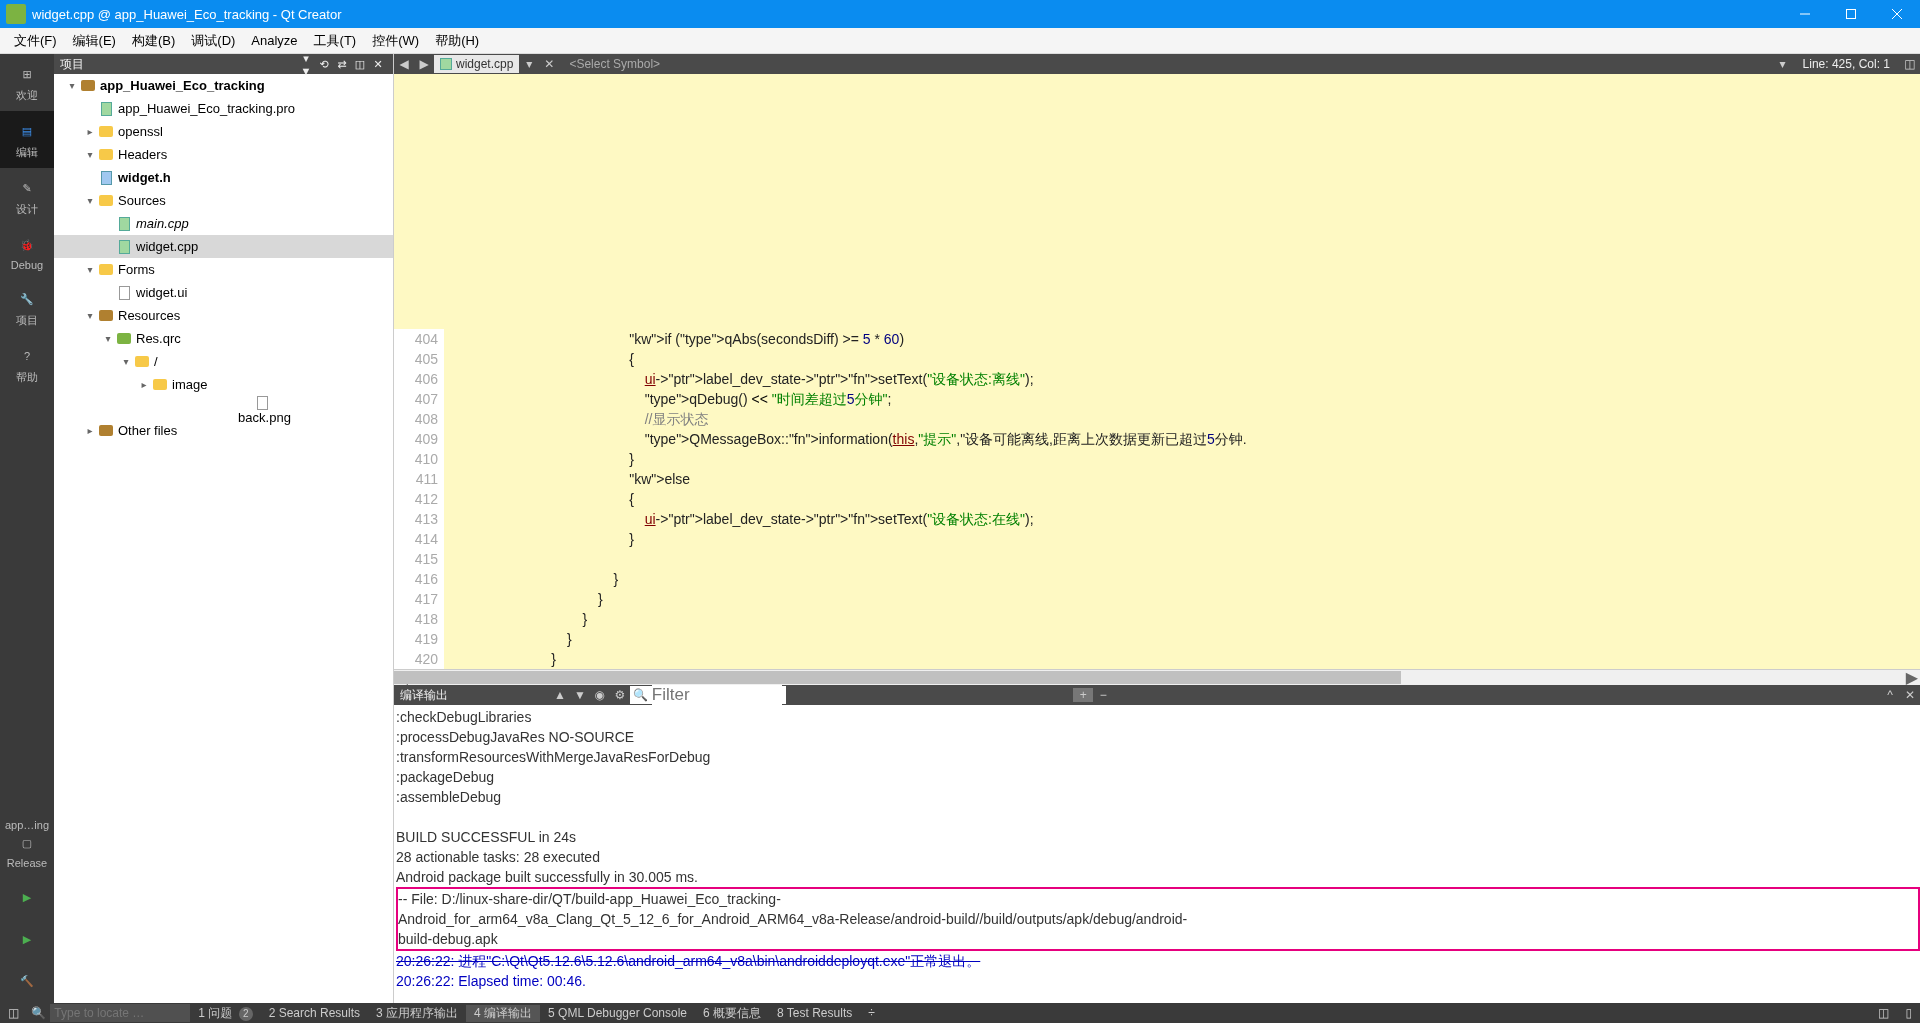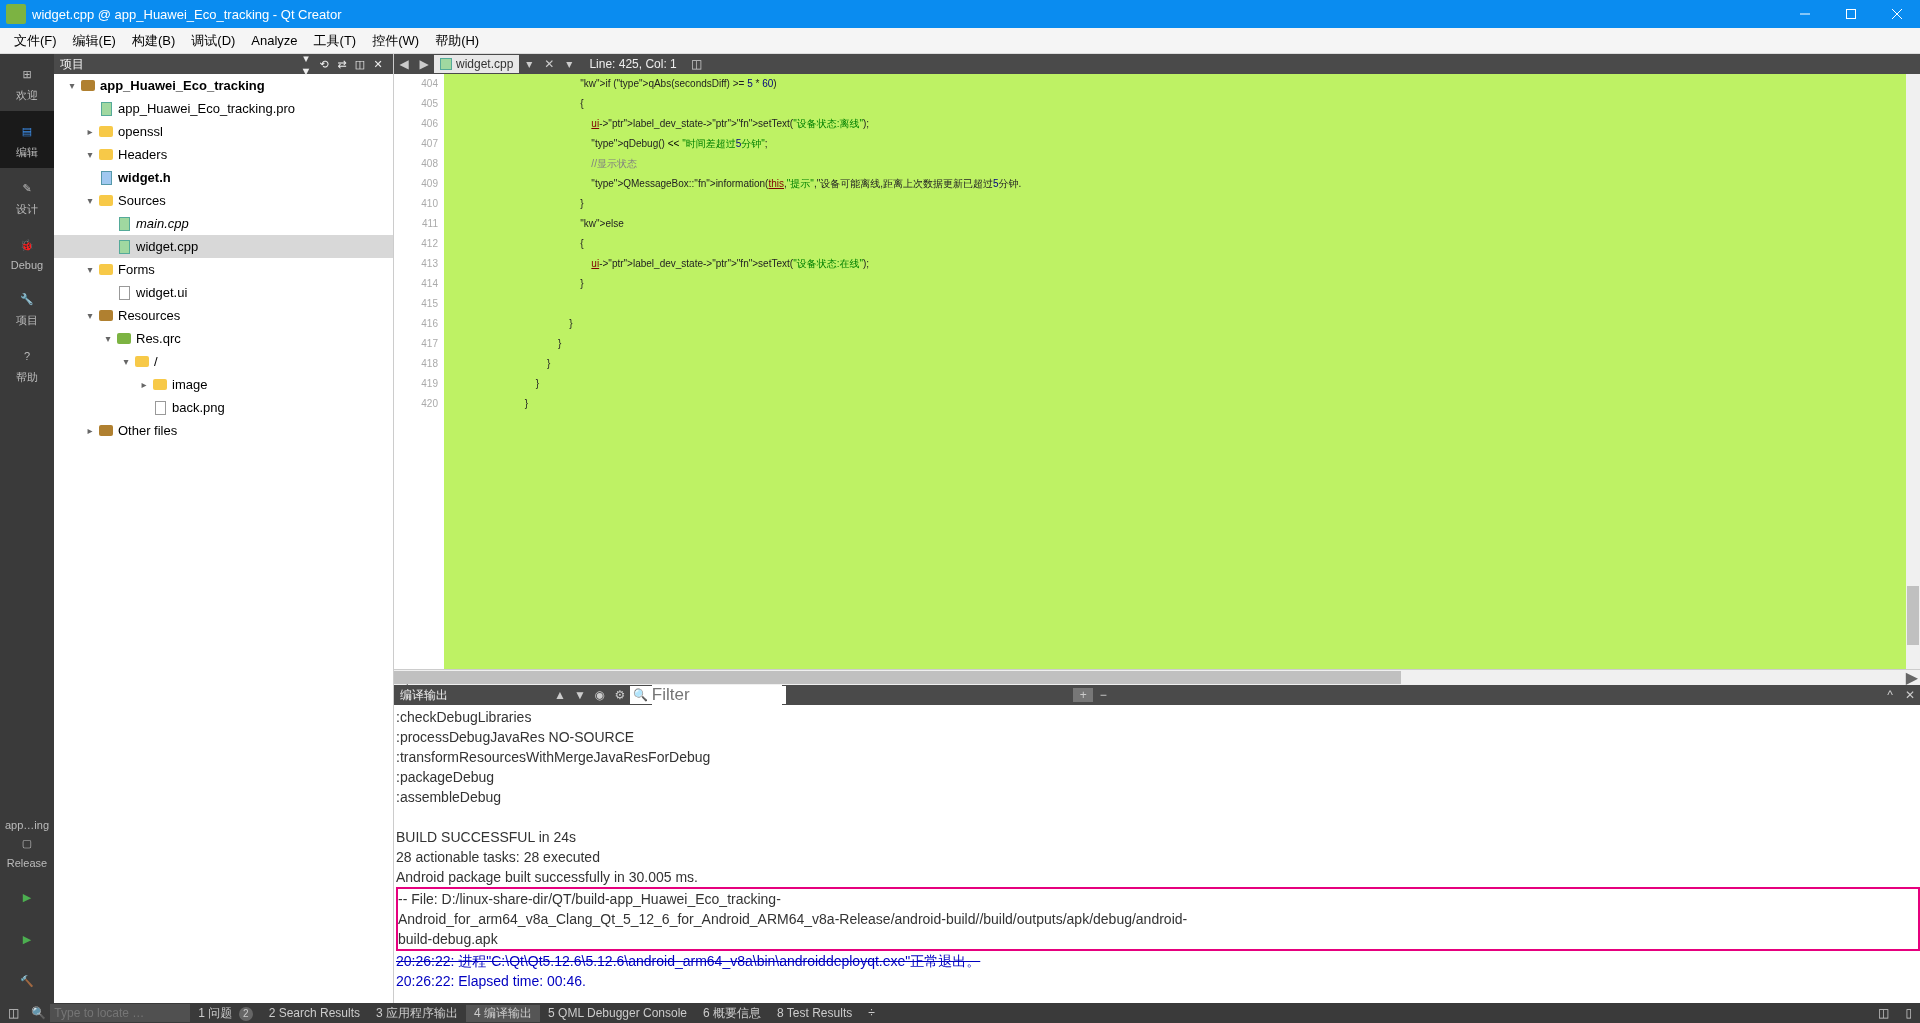--- a/index.html
+++ b/index.html
@@ -41,21 +41,21 @@
 .file-h { background: #a0c8f0; border: 1px solid #59a; width: 11px; height: 14px; }
 
 .main-area { flex: 1; display: flex; flex-direction: column; min-width: 0; }
 
 .editor-tabbar { height: 20px; background: #4a4a4a; display: flex; align-items: center; font-size: 12px; }
 .editor-tabbar .nav-btn { width: 20px; color: #ccc; text-align: center; cursor: pointer; }
 .editor-tab { background: #e8e8e8; color: #333; height: 18px; display: flex; align-items: center; padding: 0 6px; gap: 4px; }
 .symbol-select { color: #aaa; padding: 0 10px; flex: 1; }
 .line-col { color: #eee; padding: 0 10px; }
 
-.editor { flex: 1; display: flex; background: #bef264; font-family: Consolas, "Courier New", monospace; font-size: 10px; overflow: hidden; position: relative; }
+.editor { flex: 1; display: flex; background: #fef9c3; font-family: Consolas, "Courier New", monospace; font-size: 14px; overflow: hidden; position: relative; align-items: flex-end; }
 .gutter { width: 50px; text-align: right; color: #aaa; padding-right: 6px; background: #fff; }
 .fold-col { width: 14px; }
 .code { flex: 1; white-space: pre; color: #222; overflow: hidden; }
 .code-line { height: 20px; line-height: 20px; }
 .gutter .code-line { }
 .str { color: #008000; }
 .op { color: #000; }
 .num { color: #000080; }
 .comment { color: #808080; }
 .ptr { color: #800000; text-decoration: underline; }
@@ -270,21 +270,21 @@
           </span>
           <span class="label">/</span>
         </div>
         <div class="tree-row" style="padding-left: 82px;">
           <span class="tree-chevron">▸</span>
           <span class="tree-icon">
             <span class="folder-yellow"></span>
           </span>
           <span class="label">image</span>
         </div>
-        <div class="tree-row" style="padding-left: 82px;">
+        <div class="tree-row" style="padding-left: 82px; flex-direction: column;">
           <span class="tree-chevron"></span>
           <span class="tree-icon">
             <span class="file-icon"></span>
           </span>
           <span class="label">back.png</span>
         </div>
         <div class="tree-row" style="padding-left: 28px;">
           <span class="tree-chevron">▸</span>
           <span class="tree-icon">
             <span class="folder-brown"></span>
@@ -298,20 +298,21 @@
 
     <div class="editor-tabbar">
       <div class="nav-btn">◀</div>
       <div class="nav-btn">▶</div>
       <div class="editor-tab">
         <span style="display:inline-block;width:12px;height:12px;background:#a0d8a0;border:1px solid #5a9"></span>
         <span>widget.cpp</span>
       </div>
       <div class="nav-btn">▾</div>
       <div class="nav-btn close">✕</div>
+      <div class="symbol-select">&lt;Select Symbol&gt;</div>
       <div class="nav-btn">▾</div>
       <div class="line-col">Line: 425, Col: 1</div>
       <div class="nav-btn">◫</div>
     </div>
 
     <div class="editor">
       <div class="gutter" id="gutter">
           <div class="code-line">404</div>
           <div class="code-line">405</div>
           <div class="code-line">406</div>

